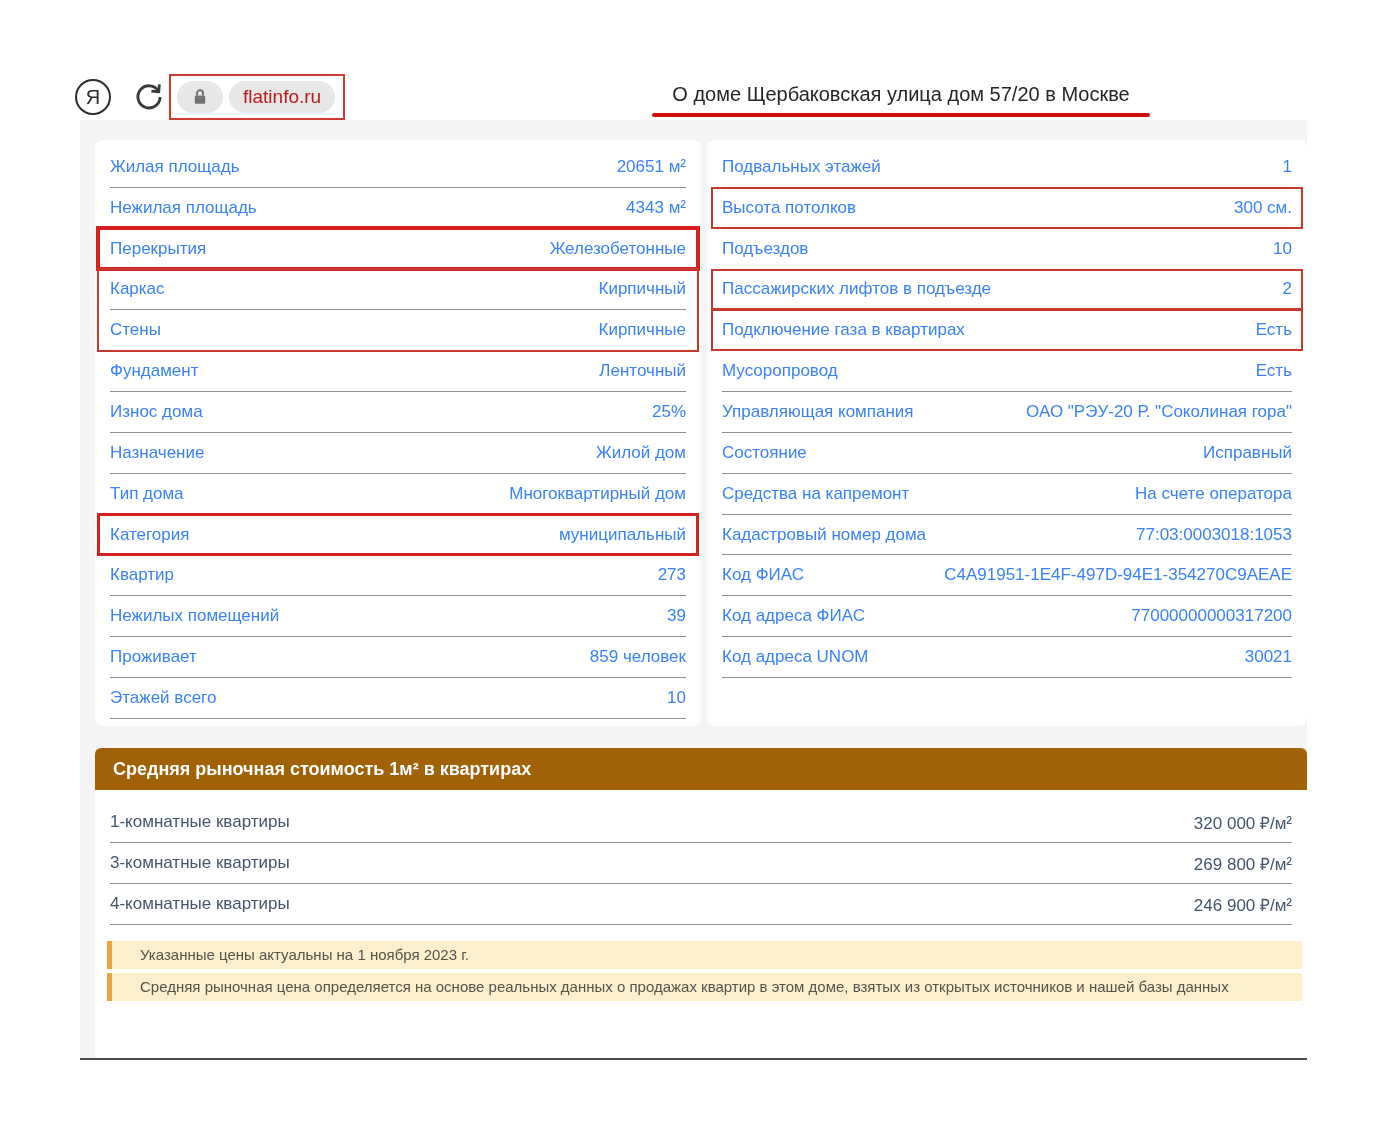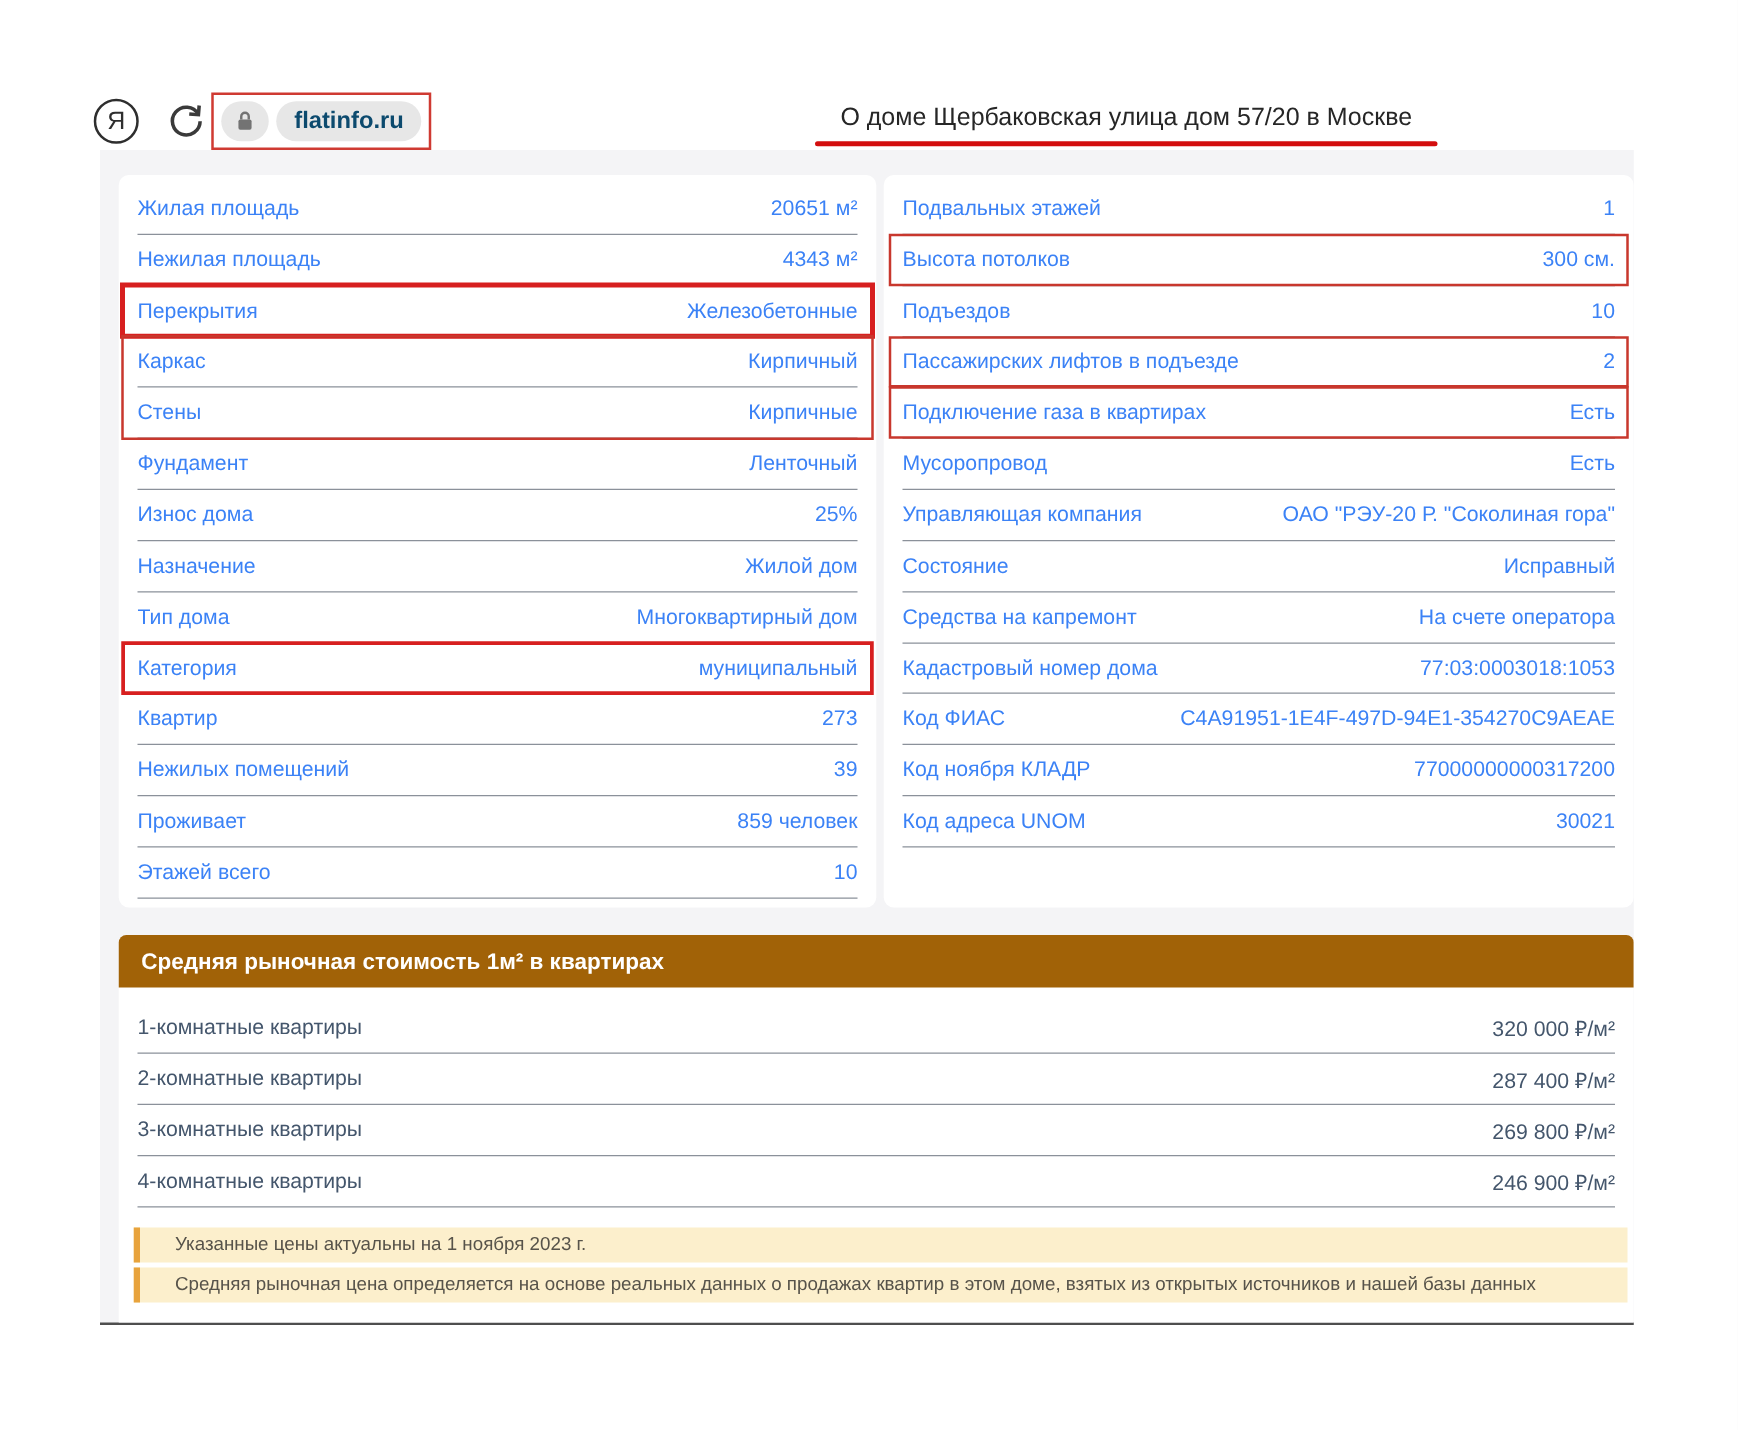--- a/index.html
+++ b/index.html
@@ -10,21 +10,21 @@
   .browser-bar { position:absolute; left:0; top:0; width:1390px; height:120px; background:#fff; }
   .yandex-icon { position:absolute; left:75px; top:79px; width:36px; height:36px;
     border:2px solid #2e2e2e; border-radius:50%; color:#2e2e2e;
     font-size:20px; display:flex; align-items:center; justify-content:center; cursor:pointer; }
   .reload-icon { position:absolute; left:131px; top:79px; width:36px; height:36px; cursor:pointer; }
   .url-box { position:absolute; left:169px; top:74px; width:176px; height:46px;
     border:2px solid #cf3a32; display:flex; align-items:center; gap:6px; padding:0 6px; }
   .chip { background:#e7e7e7; border-radius:16px; height:32px; display:flex;
     align-items:center; justify-content:center; }
   .lock-chip { width:46px; }
-  .domain-chip { padding:0 14px; color:#0c4a6e; font-size:19px;font-weight:bold; }
+  .domain-chip { padding:0 14px; color:#b91c1c; font-size:19px; }
   .title-block { position:absolute; left:652px; top:83px; width:498px; text-align:center; }
   .title-text { font-size:20px; color:#262626; white-space:nowrap; }
   .title-underline { margin-top:7px; height:4px; width:100%; background:#d30e0e; border-radius:2px; }
 
   
   .page { position:absolute; left:80px; top:120px; width:1227px; height:940px;
     background:#f4f4f6; overflow:hidden; border-bottom:2px solid #4e4e4e; }
 
   .card { position:absolute; background:#fff; border-radius:8px; padding:7px 15px; }
   .card-left  { left:15px;  top:20px; width:606px; height:586px; }
@@ -189,41 +189,37 @@
       </div>
     <div class="row">
         <span class="lab">Кадастровый номер дома</span>
         <span class="val">77:03:0003018:1053</span>
       </div>
     <div class="row">
         <span class="lab">Код ФИАС</span>
         <span class="val">C4A91951-1E4F-497D-94E1-354270C9AEAE</span>
       </div>
     <div class="row">
-        <span class="lab">Код ноября КЛАДР</span>
+        <span class="lab">Код адреса ФИАС</span>
         <span class="val">77000000000317200</span>
       </div>
     <div class="row">
         <span class="lab">Код адреса UNOM</span>
         <span class="val">30021</span>
       </div>
   </div>
 
   <div class="price-card">
     <div class="price-header">Средняя рыночная стоимость 1м² в квартирах</div>
     <div class="price-rows">
       <div class="prow">
           <span>1-комнатные квартиры</span>
           <span>320 000 ₽/м²</span>
         </div>
       <div class="prow">
-          <span>2-комнатные квартиры</span>
-          <span>287 400 ₽/м²</span>
-        </div>
-      <div class="prow">
           <span>3-комнатные квартиры</span>
           <span>269 800 ₽/м²</span>
         </div>
       <div class="prow">
           <span>4-комнатные квартиры</span>
           <span>246 900 ₽/м²</span>
         </div>
     </div>
     <div class="notes">
       <div class="note">Указанные цены актуальны на 1 ноября 2023 г.</div>

